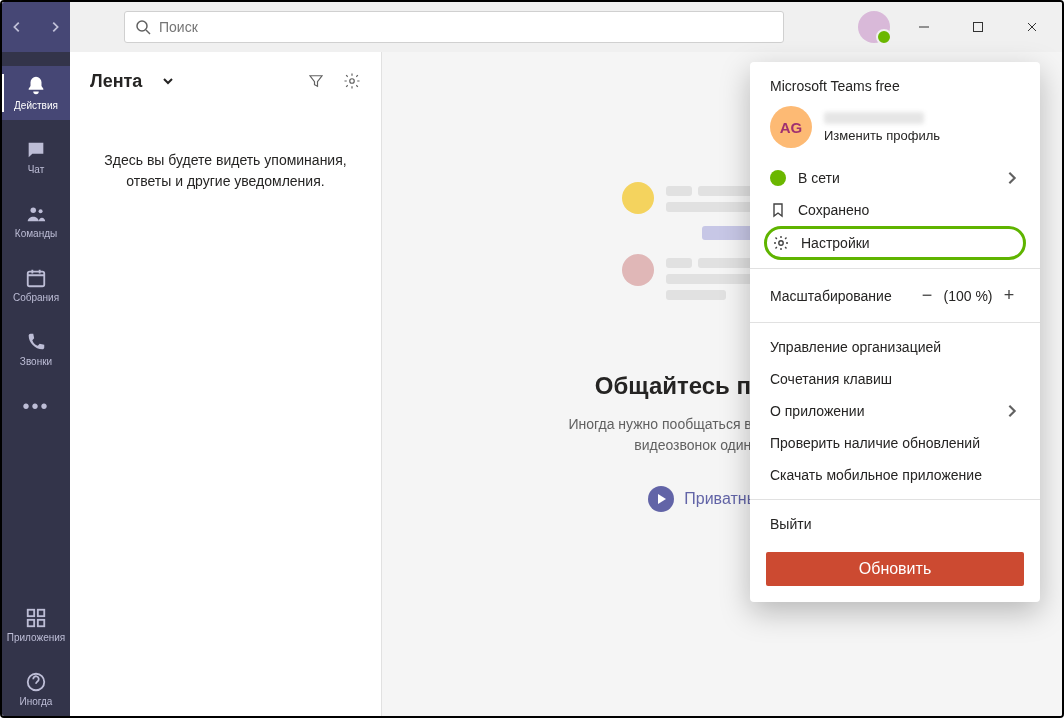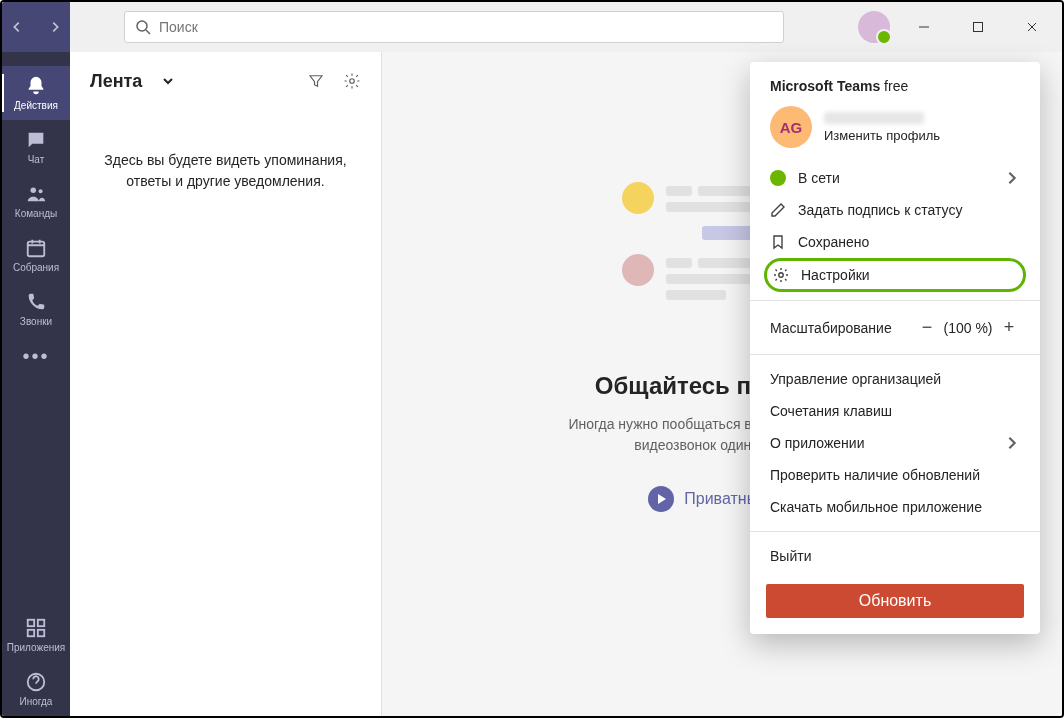--- a/index.html
+++ b/index.html
@@ -15,21 +15,21 @@
   .search svg{ width:16px; height:16px; margin-right:8px; flex-shrink:0;}
   .search input{ border:none; outline:none; flex:1; font-size:14px; color:#252423; background:transparent;}
   .titlebar-right { display:flex; align-items:center; margin-left:auto; padding-right:10px; gap:14px;}
   .avatar-top { width:32px; height:32px; border-radius:50%; background:#d9b9d9; position:relative;}
   .avatar-top::after{ content:""; position:absolute; right:-2px; bottom:-2px; width:12px; height:12px; border-radius:50%; background:#6bb700; border:2px solid #f0f0f0;}
   .win-btn { width:40px; height:40px; display:flex; align-items:center; justify-content:center; color:#333; }
   .win-btn svg{width:12px;height:12px;}
 
   .body { position:absolute; top:50px; left:0; right:0; bottom:0; display:flex; }
 
-  .rail { width:68px; background:#33344a; display:flex; flex-direction:column; align-items:center; padding-top:14px; color:#bdbdd6;}
+  .rail { width:68px; background:#33344a; display:flex; flex-direction:column; align-items:center; padding-top:14px; color:#bdbdd6;gap:10px;}
   .rail-item { width:68px; height:54px; display:flex; flex-direction:column; align-items:center; justify-content:center; gap:3px; font-size:10px; cursor:pointer; position:relative;}
   .rail-item.active { background:#464775; color:#fff;}
   .rail-item.active::before{ content:""; position:absolute; left:0; top:8px; bottom:8px; width:2px; background:#fff;}
   .rail-item svg{ width:22px; height:22px; }
   .rail-spacer{ flex:1;}
   .rail-dots{ font-size:20px; letter-spacing:2px; height:40px; display:flex; align-items:center;}
 
   .left-panel { width:312px; border-right:1px solid #e1e1e1; background:#fff; display:flex; flex-direction:column;}
   .lp-header{ height:58px; display:flex; align-items:center; padding:0 20px; gap:16px;}
   .lp-title{ font-size:18px; font-weight:700; color:#252423;}
@@ -42,21 +42,21 @@
   .illus .bubble{ position:absolute; background:#e1e1e1; border-radius:3px;}
   .illus .av{ width:32px; height:32px; border-radius:50%; position:absolute;}
   .center h2{ font-size:24px; color:#252423; font-weight:700; margin-top:30px;}
   .center p{ font-size:14px; color:#616161; margin-top:14px; text-align:center; line-height:1.5; max-width:380px;}
   .center .link{ display:flex; align-items:center; gap:10px; color:#6264a7; font-size:16px; font-weight:400; margin-top:30px;}
   .center .play{ width:26px; height:26px; border-radius:50%; background:#6264a7; display:flex; align-items:center; justify-content:center;}
   .center .play svg{ width:10px; height:10px; fill:#fff; margin-left:2px;}
 
   .menu { position:absolute; top:60px; right:22px; width:290px; background:#fff; box-shadow:0 10px 30px rgba(0,0,0,0.25); border-radius:4px; padding:16px 0 16px; z-index:20; color:#252423;}
   .menu-title{ padding:0 20px 12px; font-size:14px;}
-  .menu-title b{ font-weight:700;}
+  .menu-title b{ font-weight:400;}
   .menu-profile{ display:flex; align-items:center; gap:12px; padding:0 20px 14px;}
   .menu-av{ width:42px; height:42px; border-radius:50%; background:#fdba74; color:#a03070; font-weight:600; font-size:15px; display:flex; align-items:center; justify-content:center;}
   .menu-prof-lines{ display:flex; flex-direction:column; gap:4px;}
   .menu-prof-lines .blur{ width:100px; height:12px; background:#e6e6e6; filter:blur(2px); border-radius:2px;}
   .menu-prof-lines .chg{ font-size:13px; color:#252423;}
   .menu-item{ display:flex; align-items:center; gap:12px; padding:8px 20px; font-size:14px; cursor:pointer; position:relative;}
   .menu-item svg,.menu-item .ic{ width:16px; height:16px; flex-shrink:0;}
   .menu-item.hasarrow .arr{ margin-left:auto;}
   .highlight{ border:3px solid #5fb400; border-radius:18px; margin:0 14px; padding:6px 6px;}
   .menu-sep{ height:1px; background:#e1e1e1; margin:8px 0;}
@@ -224,26 +224,20 @@
     </div>
     <div class="menu-item hasarrow">
       <span class="status-dot ic"></span>
       <span>В сети</span>
       <svg class="arr" width="12" height="12" viewBox="0 0 12 12">
           <path d="M4 2l4 4-4 4" fill="none" stroke="#616161" stroke-width="1.6"></path>
         </svg>
     </div>
     <div class="menu-item">
       <svg viewBox="0 0 16 16" fill="none" stroke="#424242" stroke-width="1.4">
-          <path d="M11 2l3 3-9 9H2v-3l9-9z"></path>
-        </svg>
-      <span>Задать подпись к статусу</span>
-    </div>
-    <div class="menu-item">
-      <svg viewBox="0 0 16 16" fill="none" stroke="#424242" stroke-width="1.4">
           <path d="M4 2h8v12l-4-3-4 3V2z"></path>
         </svg>
       <span>Сохранено</span>
     </div>
     <div class="highlight">
       <div class="menu-item" style="padding:0 0;">
         <svg viewBox="0 0 16 16" fill="none" stroke="#424242" stroke-width="1.4">
             <circle cx="8" cy="8" r="2.2"></circle>
             <path d="M8 1v2M8 13v2M2.5 2.5l1.4 1.4M12.1 12.1l1.4 1.4M1 8h2M13 8h2M2.5 13.5l1.4-1.4M12.1 3.9l1.4-1.4"></path>
           </svg>

